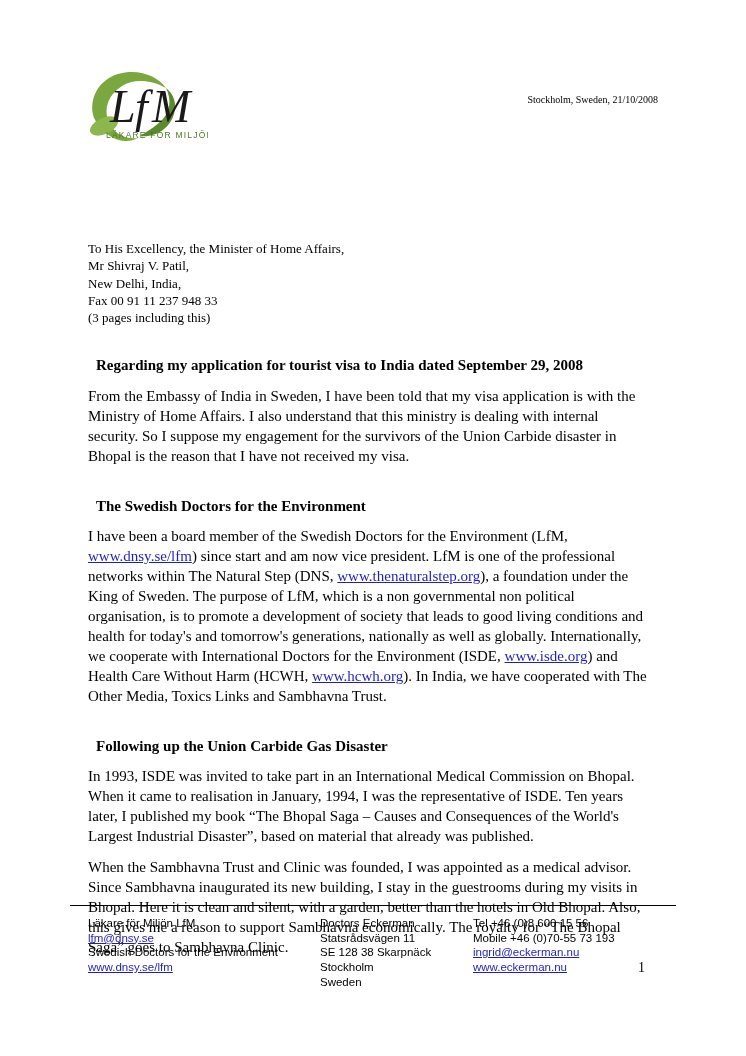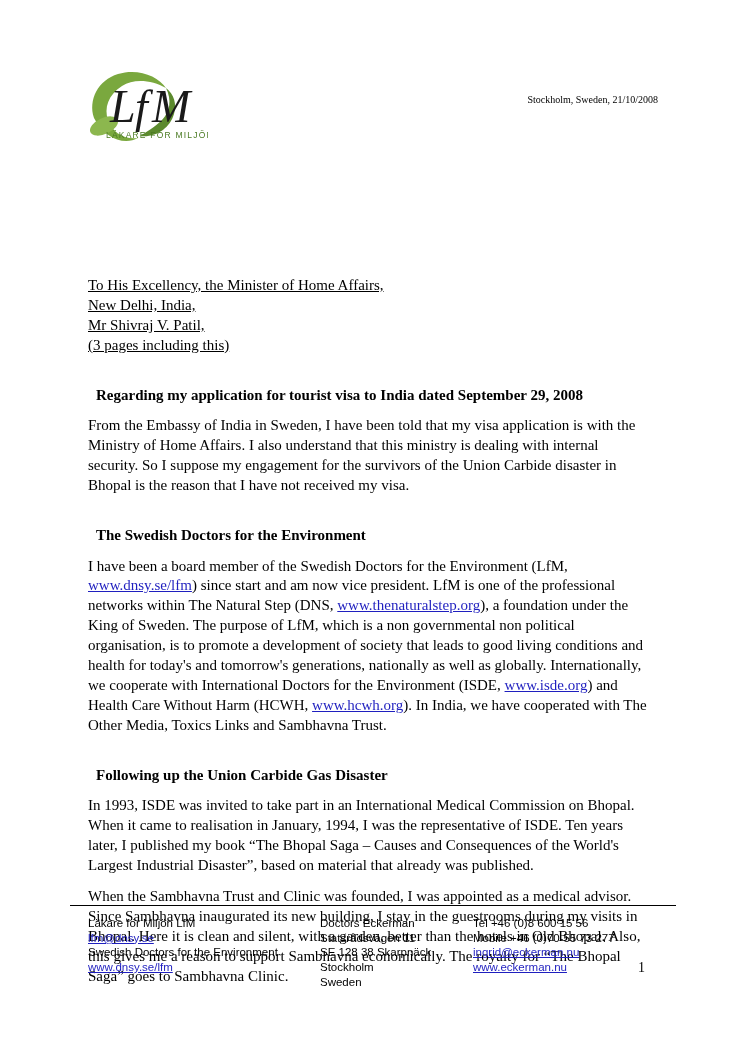--- a/index.html
+++ b/index.html
@@ -46,24 +46,23 @@
   .date-line {
     position: absolute;
     right: 0;
     top: 36px;
     font-size: 10px;
     white-space: nowrap;
   }
 
   
   .address {
-    margin-top: 108px;
-    font-size: 15px;
+    margin-top: 72px;
+    font-size: 13px;
     line-height: 1.33;
-    text-decoration: underline;
   }
   .address div { white-space: nowrap; }
 
   
   h2.sec {
     font-size: 15px;
     font-weight: bold;
     margin: 30px 0 0 8px;
     line-height: 1.3;
   }
@@ -136,22 +135,23 @@
           <text x="72" y="62" font-family="Liberation Serif, serif" font-size="46" font-style="italic" fill="#1a1a1a">M</text>
           <text x="26" y="78" font-family="Liberation Sans, sans-serif" font-size="8.5" letter-spacing="1.2" fill="#4a7a22">LÄKARE FÖR MILJÖN</text>
         </svg>
       </div>
 
       <div class="date-line">Stockholm, Sweden, 21/10/2008</div>
     </div>
 
     <div class="address">
       <div>To His Excellency, the Minister of Home Affairs,</div>
+      <div>Mr Shivraj V. Patil,</div>
       <div>New Delhi, India,</div>
-      <div>Mr Shivraj V. Patil,</div>
+      <div>Fax 00 91 11 237 948 33</div>
       <div>(3 pages including this)</div>
     </div>
 
     <h2 class="sec">Regarding my application for tourist visa to India dated September 29, 2008</h2>
     <p class="body">From the Embassy of India in Sweden, I have been told that my visa application is with the Ministry of Home Affairs. I also understand that this ministry is dealing with internal security. So I suppose my engagement for the survivors of the Union Carbide disaster in Bhopal is the reason that I have not received my visa.</p>
 
     <h2 class="sec"><span>The Swedish Doctors for the Environment</span></h2>
     <p class="body">
       <span>I have been a board member of the Swedish Doctors for the Environment (LfM, </span><a class="link" href="#">www.dnsy.se/lfm</a><span>) since start and am now vice president. LfM is one of the professional networks within The Natural Step (DNS, </span><a class="link" href="#">www.thenaturalstep.org</a><span>), a foundation under the King of Sweden. The purpose of LfM, which is a non governmental non political organisation, is to promote a development of society that leads to good living conditions and health for today's and tomorrow's generations, nationally as well as globally. Internationally, we cooperate with International Doctors for the Environment (ISDE, </span><a class="link" href="#">www.isde.org</a><span>) and Health Care Without Harm (HCWH, </span><a class="link" href="#">www.hcwh.org</a><span>). In India, we have cooperated with The Other Media, Toxics Links and Sambhavna Trust.</span>
     </p>
@@ -173,21 +173,21 @@
     </div>
     <div class="col col2">
       <div>Doctors Eckerman</div>
       <div>Statsrådsvägen 11</div>
       <div>SE 128 38 Skarpnäck</div>
       <div>Stockholm</div>
       <div>Sweden</div>
     </div>
     <div class="col col3">
       <div>Tel +46 (0)8 600 15 56</div>
-      <div>Mobile +46 (0)70-55 73 277</div>
+      <div>Mobile +46 (0)70-55 73 193</div>
       <div><a href="#">ingrid@eckerman.nu</a></div>
       <div><a href="#">www.eckerman.nu</a></div>
     </div>
   </div>
 
   <div class="page-num">1</div>
 
 </div>
 
 </body></html>

